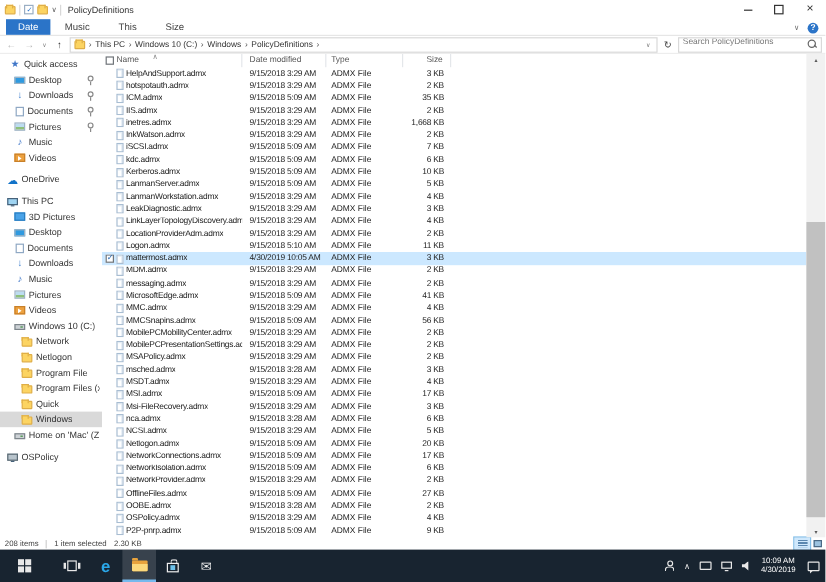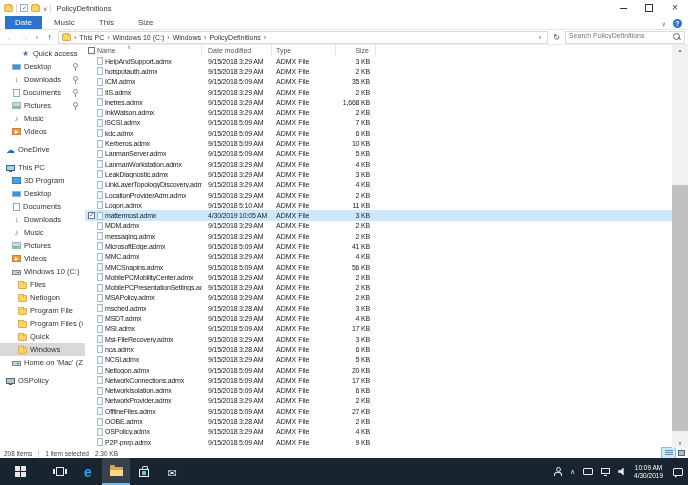--- a/index.html
+++ b/index.html
@@ -268,21 +268,21 @@
       <div class="searchbox">
         <input readonly="" placeholder="Search PolicyDefinitions" style="">
         <span class="mag"></span>
       </div>
     </div>
 
     <div class="main">
 
       <div class="sidebar">
 
-      <div class="side-item" style="padding-left: 21px;">
+      <div class="side-item" style="padding-left: 8px;">
             <span class="ic glyph i-star"></span>
             <span class="lbl">Quick access</span>
 
           </div>
           <div class="side-item pinned" style="padding-left: 12px;">
             <span class="ic glyph i-desktop"></span>
             <span class="lbl">Desktop</span>
             <span class="pin"></span>
           </div>
           <div class="side-item pinned" style="padding-left: 12px;">
@@ -315,21 +315,21 @@
             <span class="lbl">OneDrive</span>
 
           </div>
           <div class="side-item group-start" style="padding-left: 6px;">
             <span class="ic glyph i-this-pc"></span>
             <span class="lbl">This PC</span>
 
           </div>
           <div class="side-item" style="padding-left: 12px;">
             <span class="ic glyph i-objects3d"></span>
-            <span class="lbl">3D Program</span>
+            <span class="lbl">3D Pictures</span>
 
           </div>
           <div class="side-item" style="padding-left: 12px;">
             <span class="ic glyph i-desktop"></span>
             <span class="lbl">Desktop</span>
 
           </div>
           <div class="side-item" style="padding-left: 12px;">
             <span class="ic glyph i-documents"></span>
             <span class="lbl">Documents</span>
@@ -355,21 +355,21 @@
             <span class="lbl">Videos</span>
 
           </div>
           <div class="side-item" style="padding-left: 12px;">
             <span class="ic glyph i-drive"></span>
             <span class="lbl">Windows 10 (C:)</span>
 
           </div>
           <div class="side-item" style="padding-left: 18px;">
             <span class="ic glyph i-folder"></span>
-            <span class="lbl">Files</span>
+            <span class="lbl">Network</span>
 
           </div>
           <div class="side-item" style="padding-left: 18px;">
             <span class="ic glyph i-folder"></span>
             <span class="lbl">Netlogon</span>
 
           </div>
           <div class="side-item" style="padding-left: 18px;">
             <span class="ic glyph i-folder"></span>
             <span class="lbl">Program File</span>

